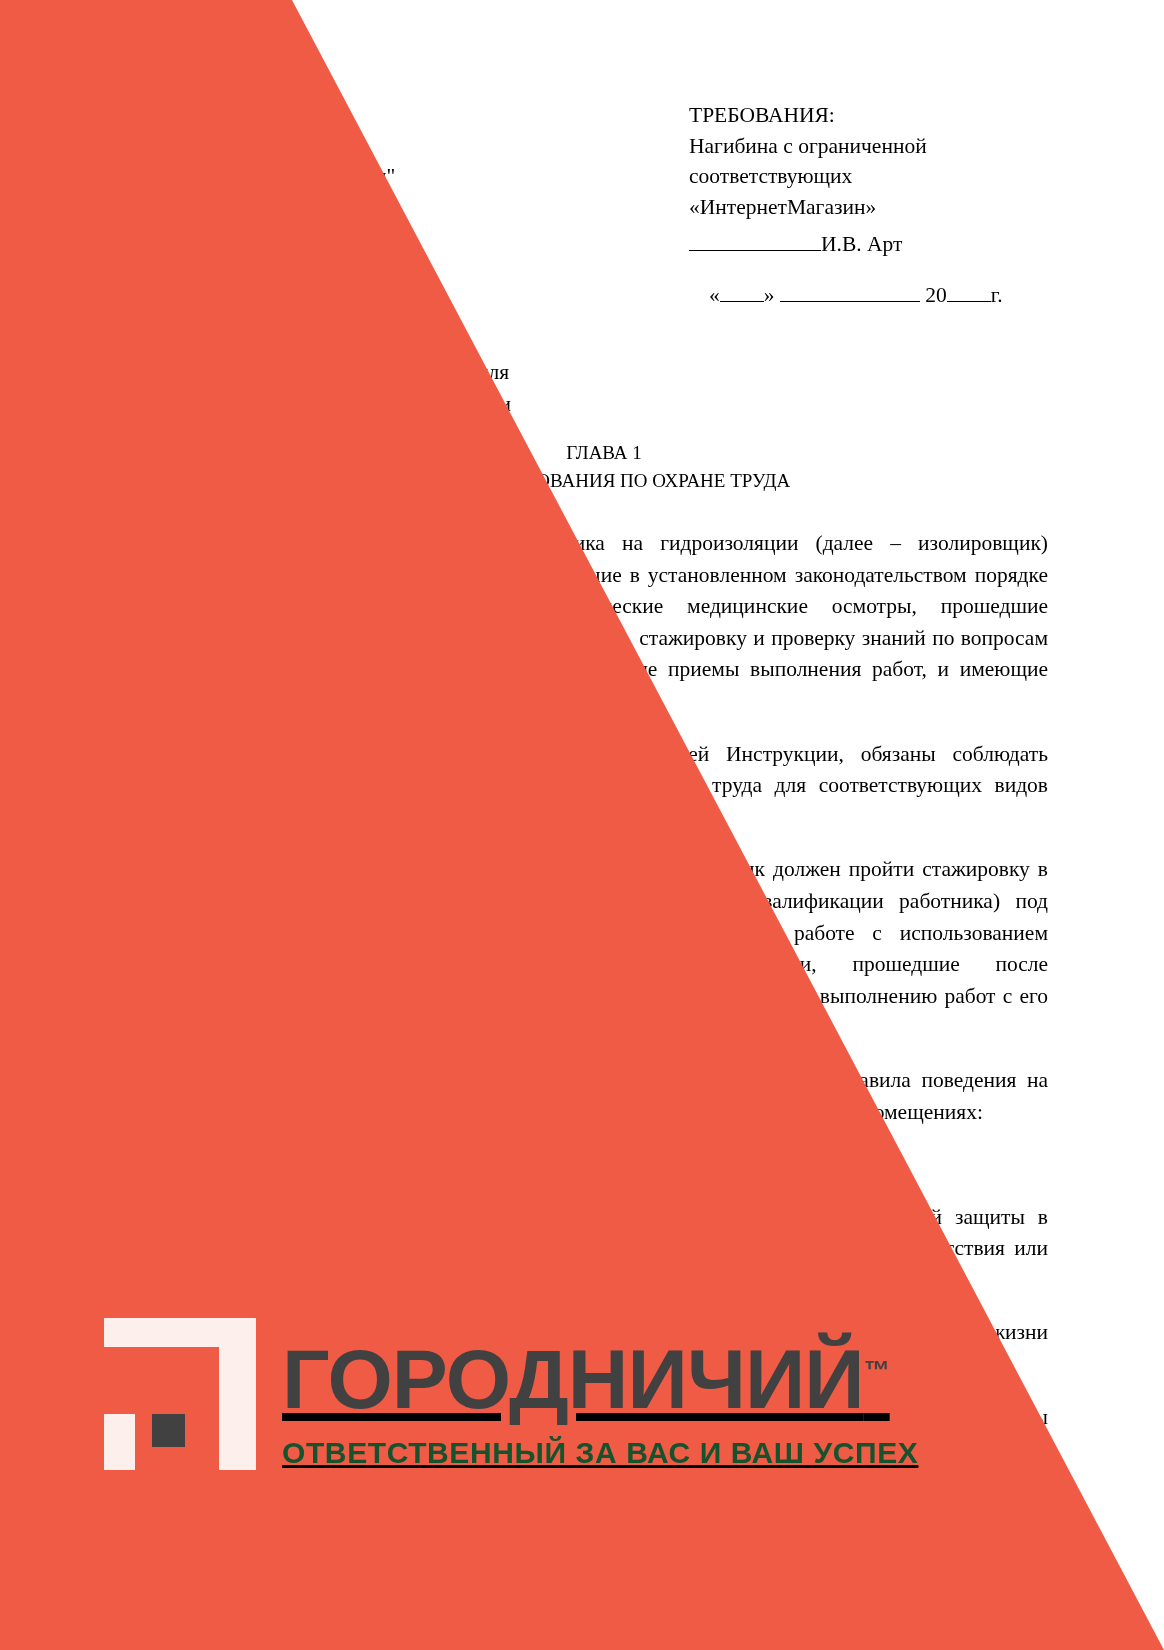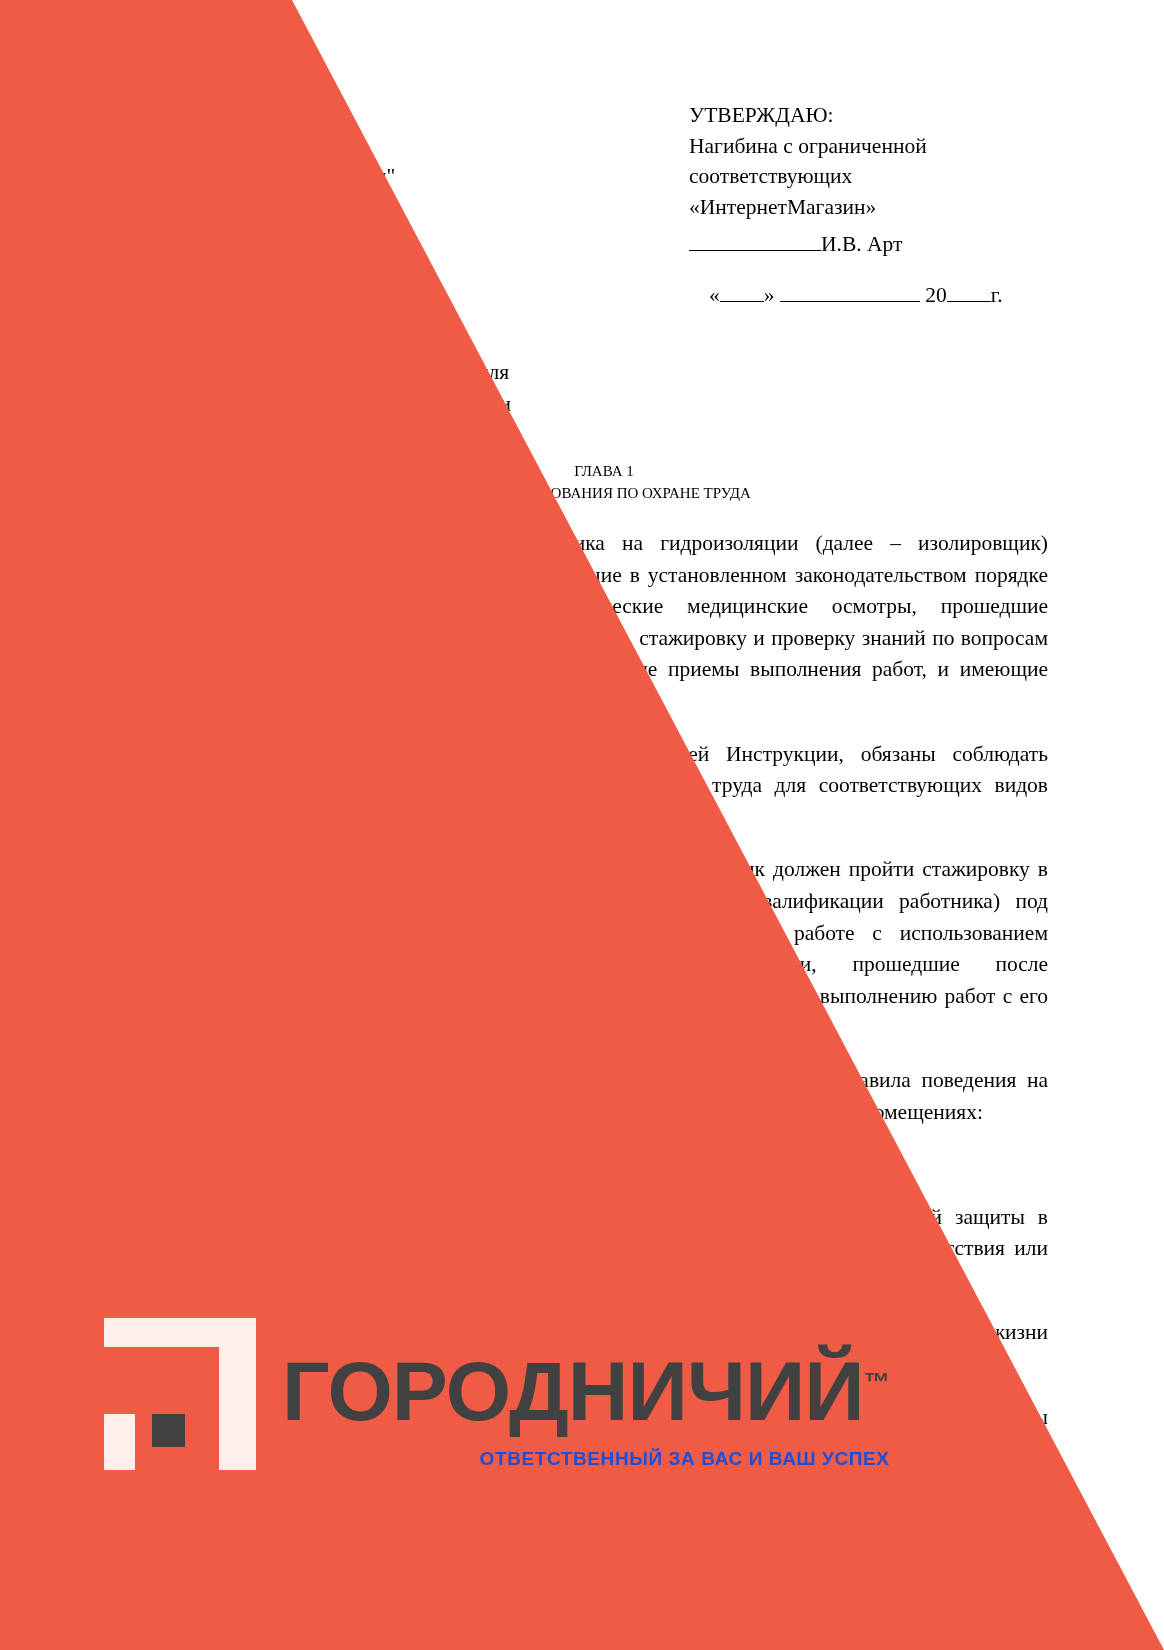--- a/index.html
+++ b/index.html
@@ -73,24 +73,24 @@
     left: 160px;
     width: 400px;
     font-size: 21.5px;
     line-height: 1.5;
     text-align: justify;
     text-align-last: center;
   }
 
   .chapter {
     position: absolute;
-    top: 461px;
+    top: 439px;
     left: 160px;
     width: 888px;
-    font-size: 15px;
+    font-size: 19px;
     line-height: 1.45;
     text-align: center;
   }
 
   .body-text {
     position: absolute;
     top: 528px;
     left: 160px;
     width: 888px;
     font-size: 21.5px;
@@ -113,20 +113,21 @@
   .overlay svg { display: block; }
 
   
   .logo {
     position: absolute;
     z-index: 6;
     left: 104px;
     top: 1318px;
     width: 780px;
     height: 165px;
+    text-decoration: underline;
   }
   .logo-row {
     display: flex;
     align-items: flex-end;
     gap: 26px;
   }
   .logo-mark {
     position: relative;
     width: 152px;
     height: 152px;
@@ -189,25 +190,24 @@
   }
   .tm {
     font-size: 26px;
     vertical-align: super;
     letter-spacing: 0;
   }
   .tagline {
     margin-top: 16px;
     font-family: "Liberation Sans", "DejaVu Sans", sans-serif;
     font-weight: bold;
-    font-size: 19px;
+    font-size: 30px;
     letter-spacing: 0.6px;
-    color: #1d4ed8;
-    white-space: nowrap;
-    text-align: right;
+    color: #14532d;
+    white-space: nowrap;
   }
 </style>
 </head>
 <body>
 
 <div class="page">
 
   <div class="doc">
 
     <div class="sig-block">
@@ -220,21 +220,21 @@
           <span class="rule w1"></span><span>О.И. Нагибина</span>
         </div>
         <div class="date-row">
           <span class="rule w5"></span><span>»</span>
           <span class="rule w2"></span>
           <span>20</span><span class="rule w3"></span><span>г.</span>
         </div>
       </div>
 
       <div class="sig-col right">
-        <div class="line">УТВЕРЖДАЮ:</div>
+        <div class="line">ТРЕБОВАНИЯ:</div>
         <div class="line">Нагибина с ограниченной</div>
         <div class="line">соответствующих</div>
         <div class="line">«ИнтернетМагазин»</div>
         <div class="sig-name-row">
           <span class="rule w4"></span><span>И.В. Арт</span>
         </div>
         <div class="date-row">
           <span>«</span><span class="rule w3"></span><span>»</span>
           <span class="rule w2"></span>
           <span>20</span><span class="rule w3"></span><span>г.</span>

